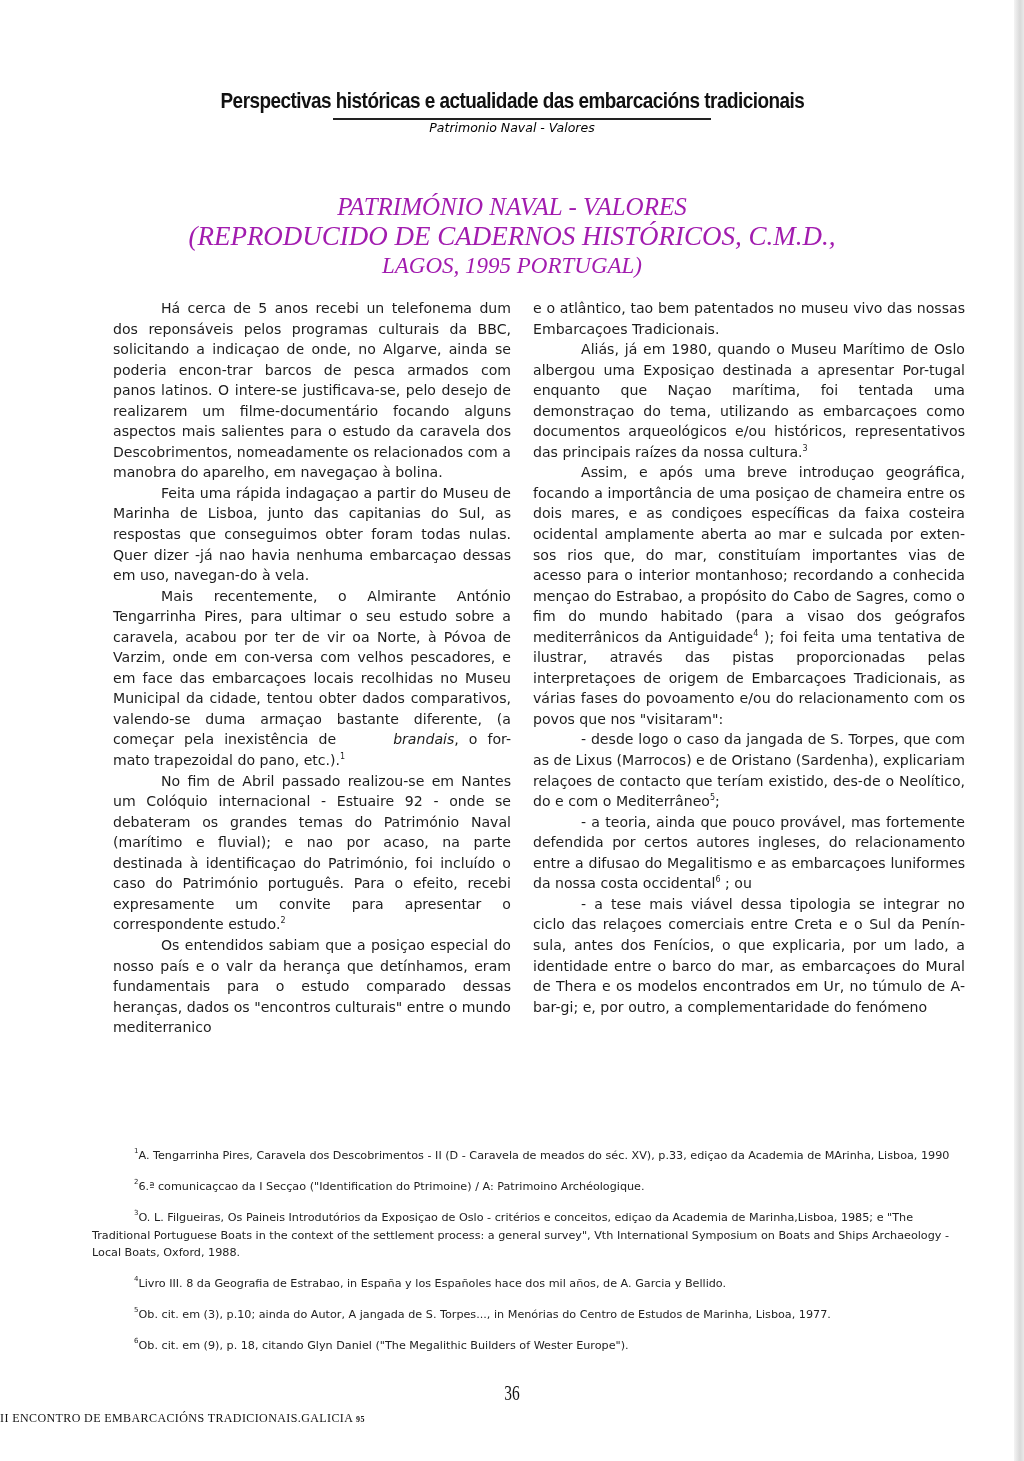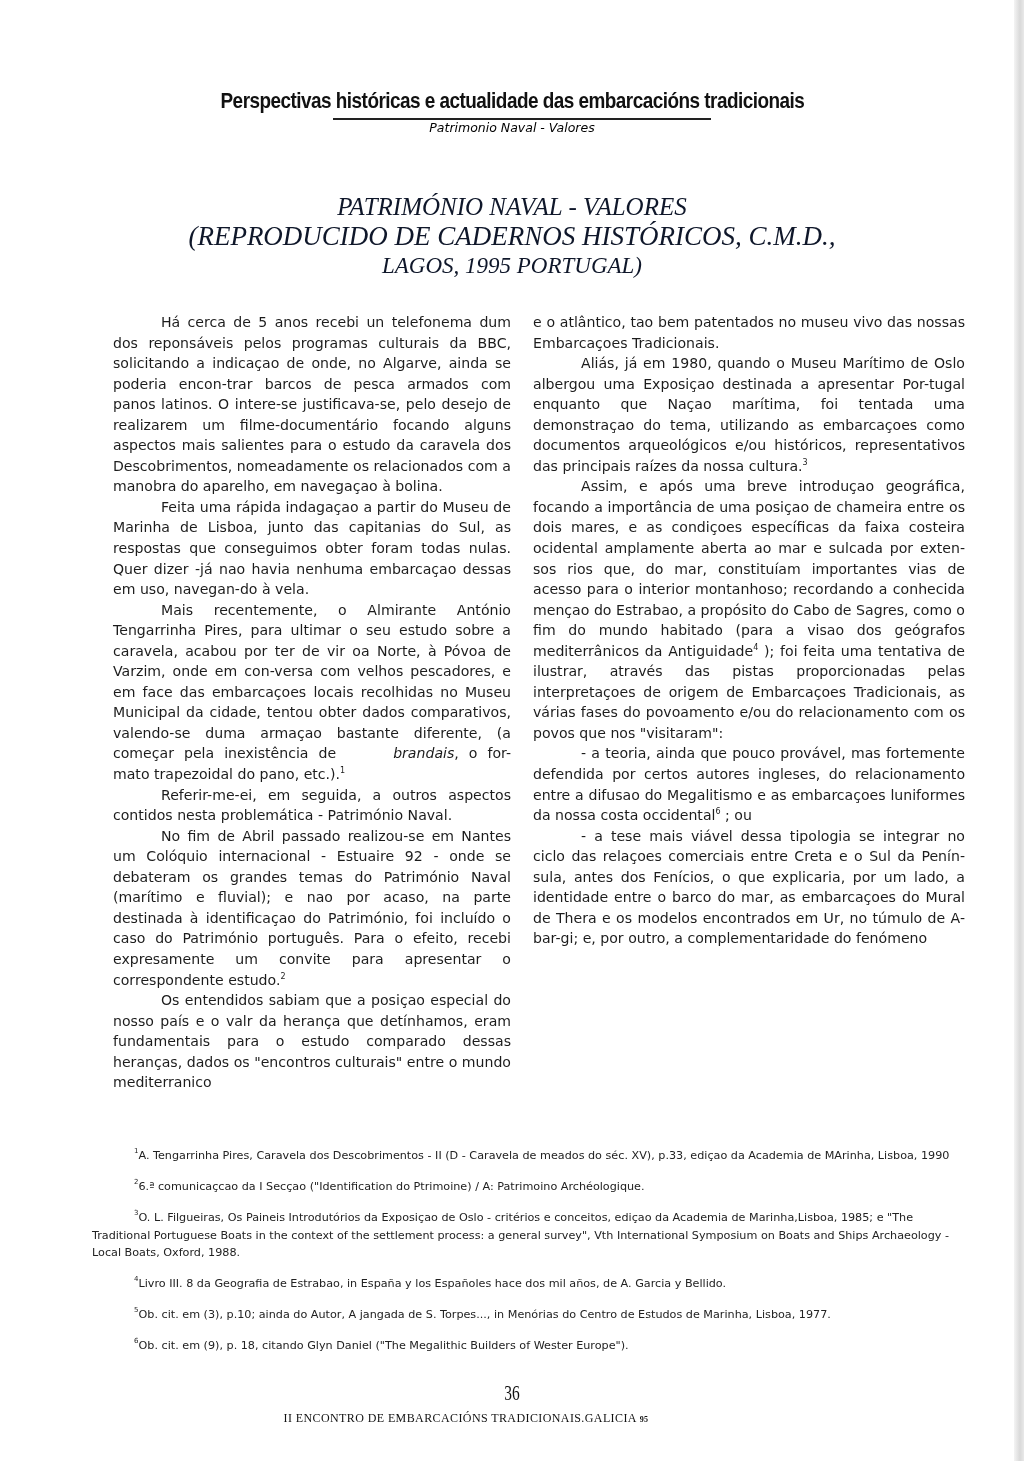--- a/index.html
+++ b/index.html
@@ -24,28 +24,28 @@
   }
   .running-rule {
     position: absolute; top: 30px; left: 333px; width: 378px; height: 1.5px; background: #222;
   }
   .running-sub {
     position: absolute; top: 32px; left: 0; width: 1024px; text-align: center;
     font-family: "DejaVu Sans", sans-serif; font-style: italic; font-size: 12.5px; color: #000000;
   }
   .article-title {
     position: absolute; top: 192px; left: 0; width: 1024px; text-align: center;
-    font-family: "Liberation Serif", serif; font-style: italic; color: #0f172a;
+    font-family: "Liberation Serif", serif; font-style: italic; color: #a21caf;
   }
   .article-title .t1 { font-size: 25px; line-height: 30px; display: block; }
   .article-title .t2 { font-size: 27px; line-height: 29px; display: block; }
   .article-title .t3 { font-size: 23px; line-height: 29px; display: block; }
 
   .col {
-    position: absolute; top: 312px; width: 398px;
+    position: absolute; top: 298px; width: 398px;
     font-family: "DejaVu Sans", sans-serif; font-size: 14.1px; line-height: 20.55px;
     color: #1c1c1c; text-align: justify;
   }
   .col-left { left: 113px; }
   .col-right { left: 533px; width: 432px; }
   .col p { margin: 0; text-indent: 48px; hyphens: manual; }
   .col p.cont { text-indent: 0; }
   .col sup { font-size: 8px; line-height: 0; vertical-align: 6px; }
   .col i { font-style: italic; margin-left: 47px; }
 
@@ -56,21 +56,21 @@
   .fn { margin: 14px; padding-left: 0; }
   .fn .ind { display: inline-block; width: 42px; }
   .fn sup { font-size: 7px; line-height: 0; vertical-align: 6px; }
 
   .page-number {
     position: absolute; top: 1380px; left: 0; width: 1024px; text-align: center;
     font-family: "Liberation Serif", serif; font-size: 22px; color: #111;
     transform: scaleX(0.7);
   }
   .page-footer {
-    position: absolute; top: 1411px; left: 0; width: 932px; text-align: center;
+    position: absolute; top: 1411px; left: 0; width: 932px; text-align: left;
     font-family: "Liberation Serif", serif; font-size: 12px; letter-spacing: 0.4px; color: #111;
   }
   .page-footer .yr { font-size: 8px; font-weight: bold; }
 </style>
 </head>
 <body>
 
 <div class="page-edge"></div>
 
 <header class="running-head">
@@ -82,29 +82,29 @@
 <h1 class="article-title" style="margin:0;font-weight:normal;">
   <span class="t1">PATRIMÓNIO NAVAL - VALORES</span>
   <span class="t2">(REPRODUCIDO DE CADERNOS HISTÓRICOS, C.M.D.,</span>
   <span class="t3">LAGOS, 1995 PORTUGAL)</span>
 </h1>
 
 <section class="col col-left">
   <p>Há cerca de 5 anos recebi un telefonema dum dos reponsáveis pelos programas culturais da BBC, solicitando a indicaçao de onde, no Algarve, ainda se poderia encon-trar barcos de pesca armados com panos latinos. O intere-se justificava-se, pelo desejo de realizarem um filme-documentário focando alguns aspectos mais salientes para o estudo da caravela dos Descobrimentos, nomeadamente os relacionados com a manobra do aparelho, em navegaçao à bolina.</p>
   <p>Feita uma rápida indagaçao a partir do Museu de Marinha de Lisboa, junto das capitanias do Sul, as respostas que conseguimos obter foram todas nulas. Quer dizer -já nao havia nenhuma embarcaçao dessas em uso, navegan-do à vela.</p>
   <p><span>Mais recentemente, o Almirante António Tengarrinha Pires, para ultimar o seu estudo sobre a caravela, acabou por ter de vir oa Norte, à Póvoa de Varzim, onde em con-versa com velhos pescadores, e em face das embarcaçoes locais recolhidas no Museu Municipal da cidade, tentou obter dados comparativos, valendo-se duma armaçao bastante diferente, (a começar pela inexistência de </span><i>brandais</i><span>, o for-mato trapezoidal do pano, etc.).</span><sup>1</sup></p>
-  <p>Referir-me-ei, em seguida, a outros aspectos contidos nesta problemática - Património Naval.</p>
   <p><span>No fim de Abril passado realizou-se em Nantes um Colóquio internacional - Estuaire 92 - onde se debateram os grandes temas do Património Naval (marítimo e fluvial); e nao por acaso, na parte destinada à identificaçao do Património, foi incluído o caso do Património português. Para o efeito, recebi expresamente um convite para apresentar o correspondente estudo.</span><sup>2</sup></p>
   <p>Os entendidos sabiam que a posiçao especial do nosso país e o valr da herança que detínhamos, eram fundamentais para o estudo comparado dessas heranças, dados os "encontros culturais" entre o mundo mediterranico</p>
 </section>
 
 <section class="col col-right">
   <p class="cont">e o atlântico, tao bem patentados no museu vivo das nossas Embarcaçoes Tradicionais.</p>
   <p><span>Aliás, já em 1980, quando o Museu Marítimo de Oslo albergou uma Exposiçao destinada a apresentar Por-tugal enquanto que Naçao marítima, foi tentada uma demonstraçao do tema, utilizando as embarcaçoes como documentos arqueológicos e/ou históricos, representativos das principais raízes da nossa cultura.</span><sup>3</sup></p>
   <p><span>Assim, e após uma breve introduçao geográfica, focando a importância de uma posiçao de chameira entre os dois mares, e as condiçoes específicas da faixa costeira ocidental amplamente aberta ao mar e sulcada por exten-sos rios que, do mar, constituíam importantes vias de acesso para o interior montanhoso; recordando a conhecida mençao do Estrabao, a propósito do Cabo de Sagres, como o fim do mundo habitado (para a visao dos geógrafos mediterrânicos da Antiguidade</span><sup>4</sup><span> ); foi feita uma tentativa de ilustrar, através das pistas proporcionadas pelas interpretaçoes de origem de Embarcaçoes Tradicionais, as várias fases do povoamento e/ou do relacionamento com os povos que nos "visitaram":</span></p>
+  <p><span>- desde logo o caso da jangada de S. Torpes, que com as de Lixus (Marrocos) e de Oristano (Sardenha), explicariam relaçoes de contacto que teríam existido, des-de o Neolítico, do e com o Mediterrâneo</span><sup>5</sup><span>;</span></p>
   <p><span>- a teoria, ainda que pouco provável, mas fortemente defendida por certos autores ingleses, do relacionamento entre a difusao do Megalitismo e as embarcaçoes luniformes da nossa costa occidental</span><sup>6</sup><span> ; ou</span></p>
   <p>- a tese mais viável dessa tipologia se integrar no ciclo das relaçoes comerciais entre Creta e o Sul da Penín-sula, antes dos Fenícios, o que explicaria, por um lado, a identidade entre o barco do mar, as embarcaçoes do Mural de Thera e os modelos encontrados em Ur, no túmulo de A-bar-gi; e, por outro, a complementaridade do fenómeno</p>
 </section>
 
 <section class="footnotes">
   <p class="fn"><span class="ind"></span><sup>1</sup><span>A. Tengarrinha Pires, Caravela dos Descobrimentos - II (D - Caravela de meados do séc. XV), p.33, ediçao da Academia de MArinha, Lisboa, 1990</span></p>
   <p class="fn"><span class="ind"></span><sup>2</sup><span>6.ª comunicaçcao da I Secçao ("Identification do Ptrimoine) / A: Patrimoino Archéologique.</span></p>
   <p class="fn"><span class="ind"></span><sup>3</sup><span>O. L. Filgueiras, Os Paineis Introdutórios da Exposiçao de Oslo - critérios e conceitos, ediçao da Academia de Marinha,Lisboa, 1985; e "The Traditional Portuguese Boats in the context of the settlement process: a general survey", Vth International Symposium on Boats and Ships Archaeology - Local Boats, Oxford, 1988.</span></p>
   <p class="fn"><span class="ind"></span><sup>4</sup><span>Livro III. 8 da Geografia de Estrabao, in España y los Españoles hace dos mil años, de A. Garcia y Bellido.</span></p>
   <p class="fn"><span class="ind"></span><sup>5</sup><span>Ob. cit. em (3), p.10; ainda do Autor, A jangada de S. Torpes..., in Menórias do Centro de Estudos de Marinha, Lisboa, 1977.</span></p>

